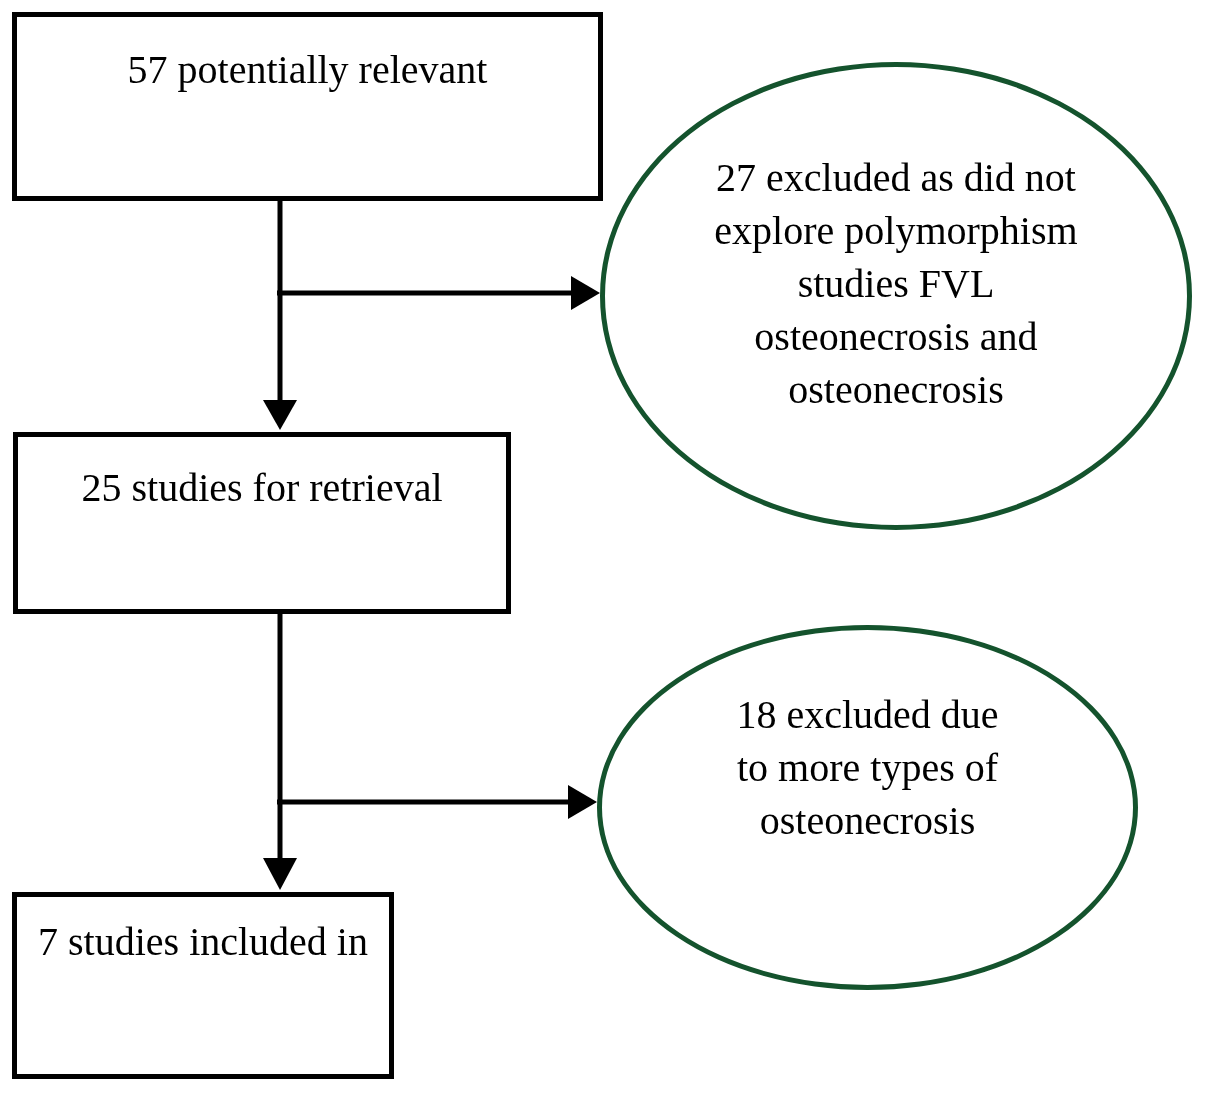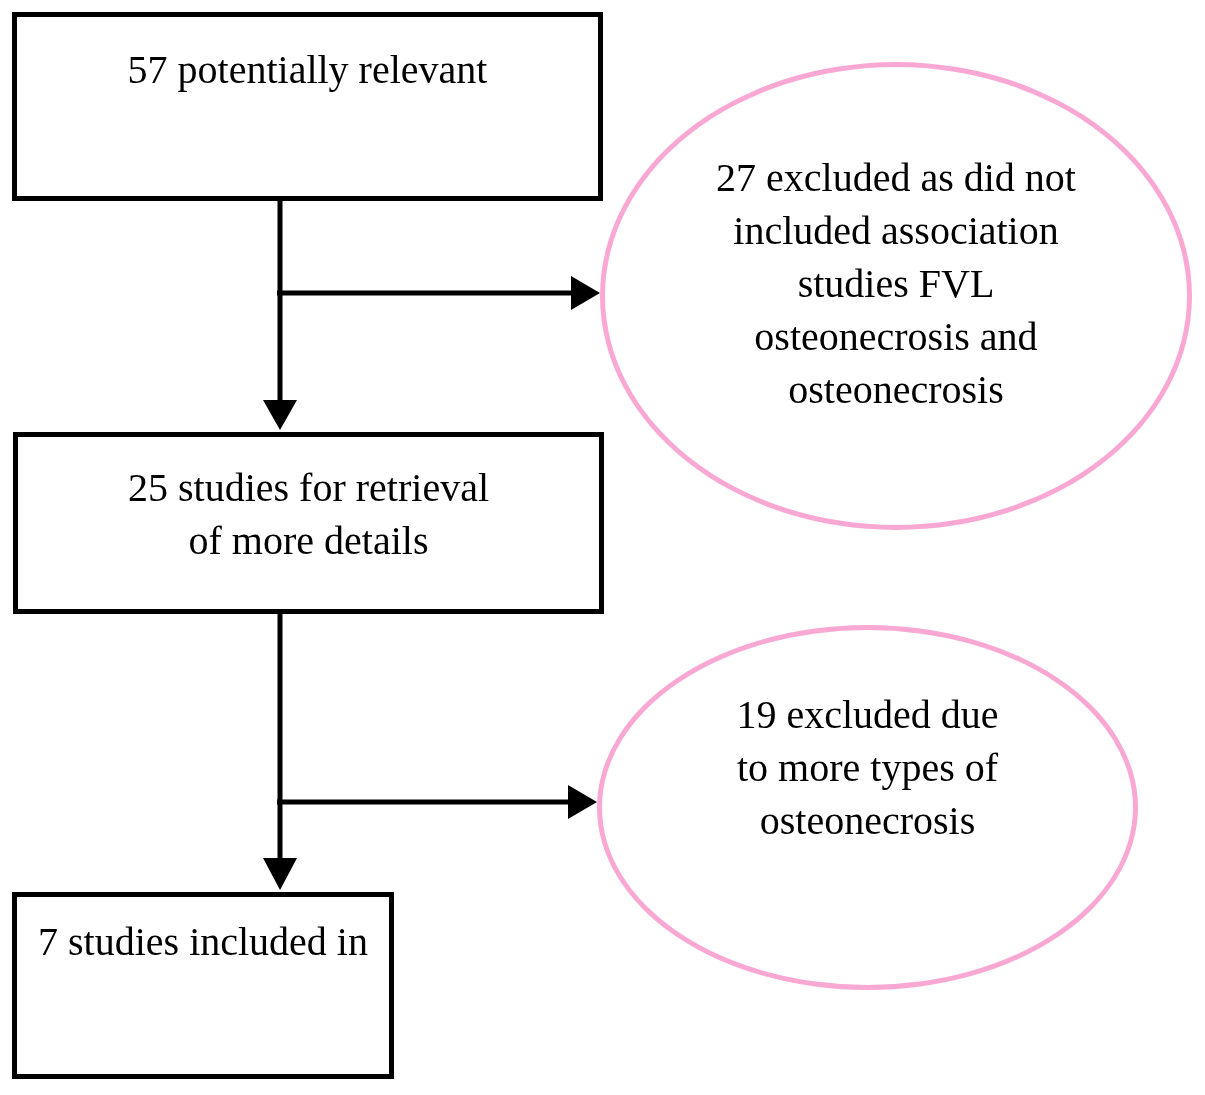--- a/index.html
+++ b/index.html
@@ -29,32 +29,32 @@
     display: flex;
     flex-direction: column;
     align-items: center;
     text-align: center;
     background: #ffffff;
   }
   .rect {
     border: 5px solid #000000;
   }
   .ellipse {
-    border: 5px solid #f9a8d4;
+    border: 5px solid #14532d;
     border-radius: 50%;
   }
   .txtline {
     font-size: 40px;
     line-height: 53px;
     white-space: nowrap;
   }
   
   #node-box1     { left: 12px;  top: 12px;  width: 591px; height: 189px; padding-top: 26px; }
   #node-ellipse1 { left: 600px; top: 62px;  width: 592px; height: 468px; padding-top: 84px; }
-  #node-box2     { left: 13px;  top: 432px; width: 591px; height: 182px; padding-top: 24px; }
+  #node-box2     { left: 13px;  top: 432px; width: 498px; height: 182px; padding-top: 24px; }
   #node-ellipse2 { left: 597px; top: 625px; width: 541px; height: 365px; padding-top: 58px; }
   #node-box3     { left: 12px;  top: 892px; width: 382px; height: 187px; padding-top: 18px; }
 </style>
 </head>
 <body>
 
 <div class="canvas">
 
   <svg class="connectors" viewBox="0 0 1205 1095" xmlns="http://www.w3.org/2000/svg" aria-hidden="true">
 
@@ -70,33 +70,32 @@
     <line x1="277" y1="802" x2="569" y2="802" stroke="#000000" stroke-width="5"></line>
     <polygon points="568,785 568,819 597,802" fill="#000000"></polygon>
   </svg>
 
   <div id="node-box1" class="node rect">
     <div class="txtline">57 potentially relevant</div>
   </div>
 
   <div id="node-ellipse1" class="node ellipse">
     <div class="txtline">27 excluded as did not</div>
-    <div class="txtline">included association</div>
+    <div class="txtline">explore polymorphism</div>
     <div class="txtline">studies FVL</div>
     <div class="txtline">osteonecrosis and</div>
     <div class="txtline">osteonecrosis</div>
   </div>
 
   <div id="node-box2" class="node rect">
     <div class="txtline">25 studies for retrieval</div>
-    <div class="txtline">of more details</div>
   </div>
 
   <div id="node-ellipse2" class="node ellipse">
-    <div class="txtline">19 excluded due</div>
+    <div class="txtline">18 excluded due</div>
     <div class="txtline">to more types of</div>
     <div class="txtline">osteonecrosis</div>
   </div>
 
   <div id="node-box3" class="node rect">
     <div class="txtline">7 studies included in</div>
   </div>
 
 </div>
 

